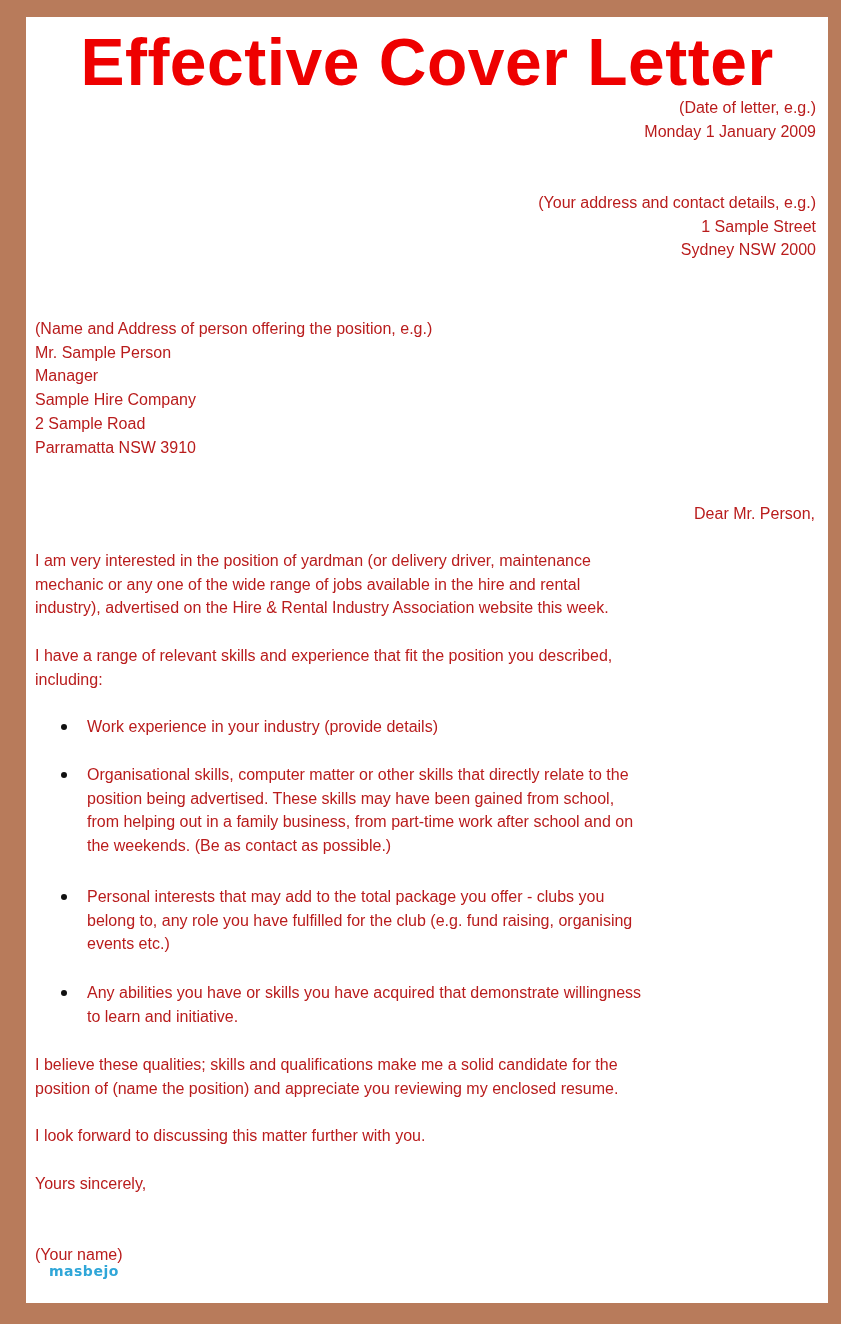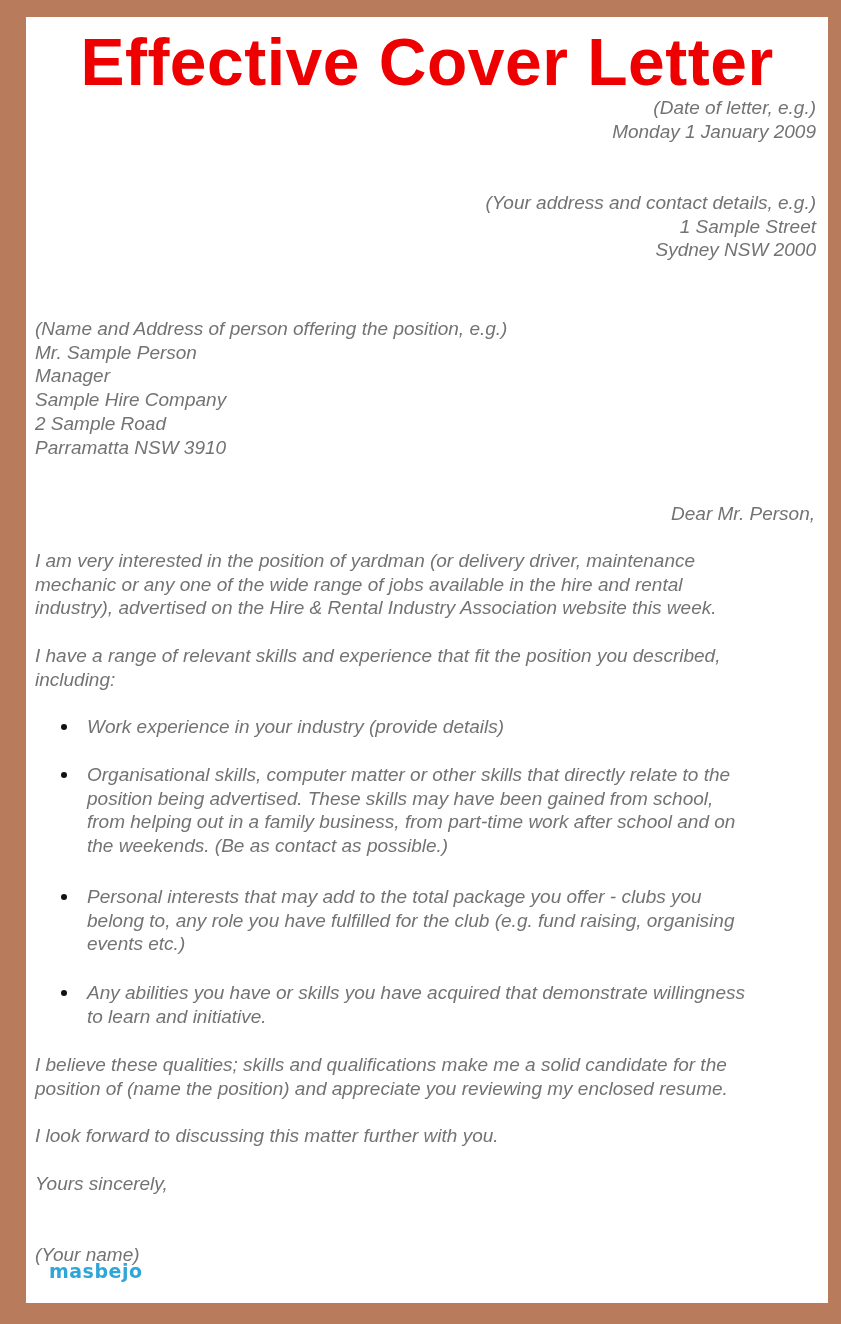--- a/index.html
+++ b/index.html
@@ -30,24 +30,23 @@
       width: 802px;
       text-align: center;
       color: #ee0000;
       font-weight: bold;
       font-size: 66px;
       line-height: 66px;
       letter-spacing: 0.5px;
       margin: 0;
     }
     .txt {
-      font-size: 19px;
+      font-size: 16px;
       line-height: 23.7px;
-      color: #737373;
-      font-style: italic;
+      color: #b91c1c;
     }
     .right-block {
       position: absolute;
       right: 12px;
       text-align: right;
     }
     .left-block {
       position: absolute;
       left: 9px;
       width: 780px;
@@ -80,21 +79,21 @@
       left: 52px;
       width: 720px;
     }
     .watermark {
       position: absolute;
       left: 23px;
       top: 1244px;
       color: #2fa6d8;
       font-weight: bold;
       font-family: "DejaVu Sans", sans-serif;
-      font-size: 19px;
+      font-size: 14px;
       line-height: 20px;
       letter-spacing: 0.5px;
     }
   </style>
 </head>
 <body>
 
 <div class="page">
 
   <h1 class="title">Effective Cover Letter</h1>

